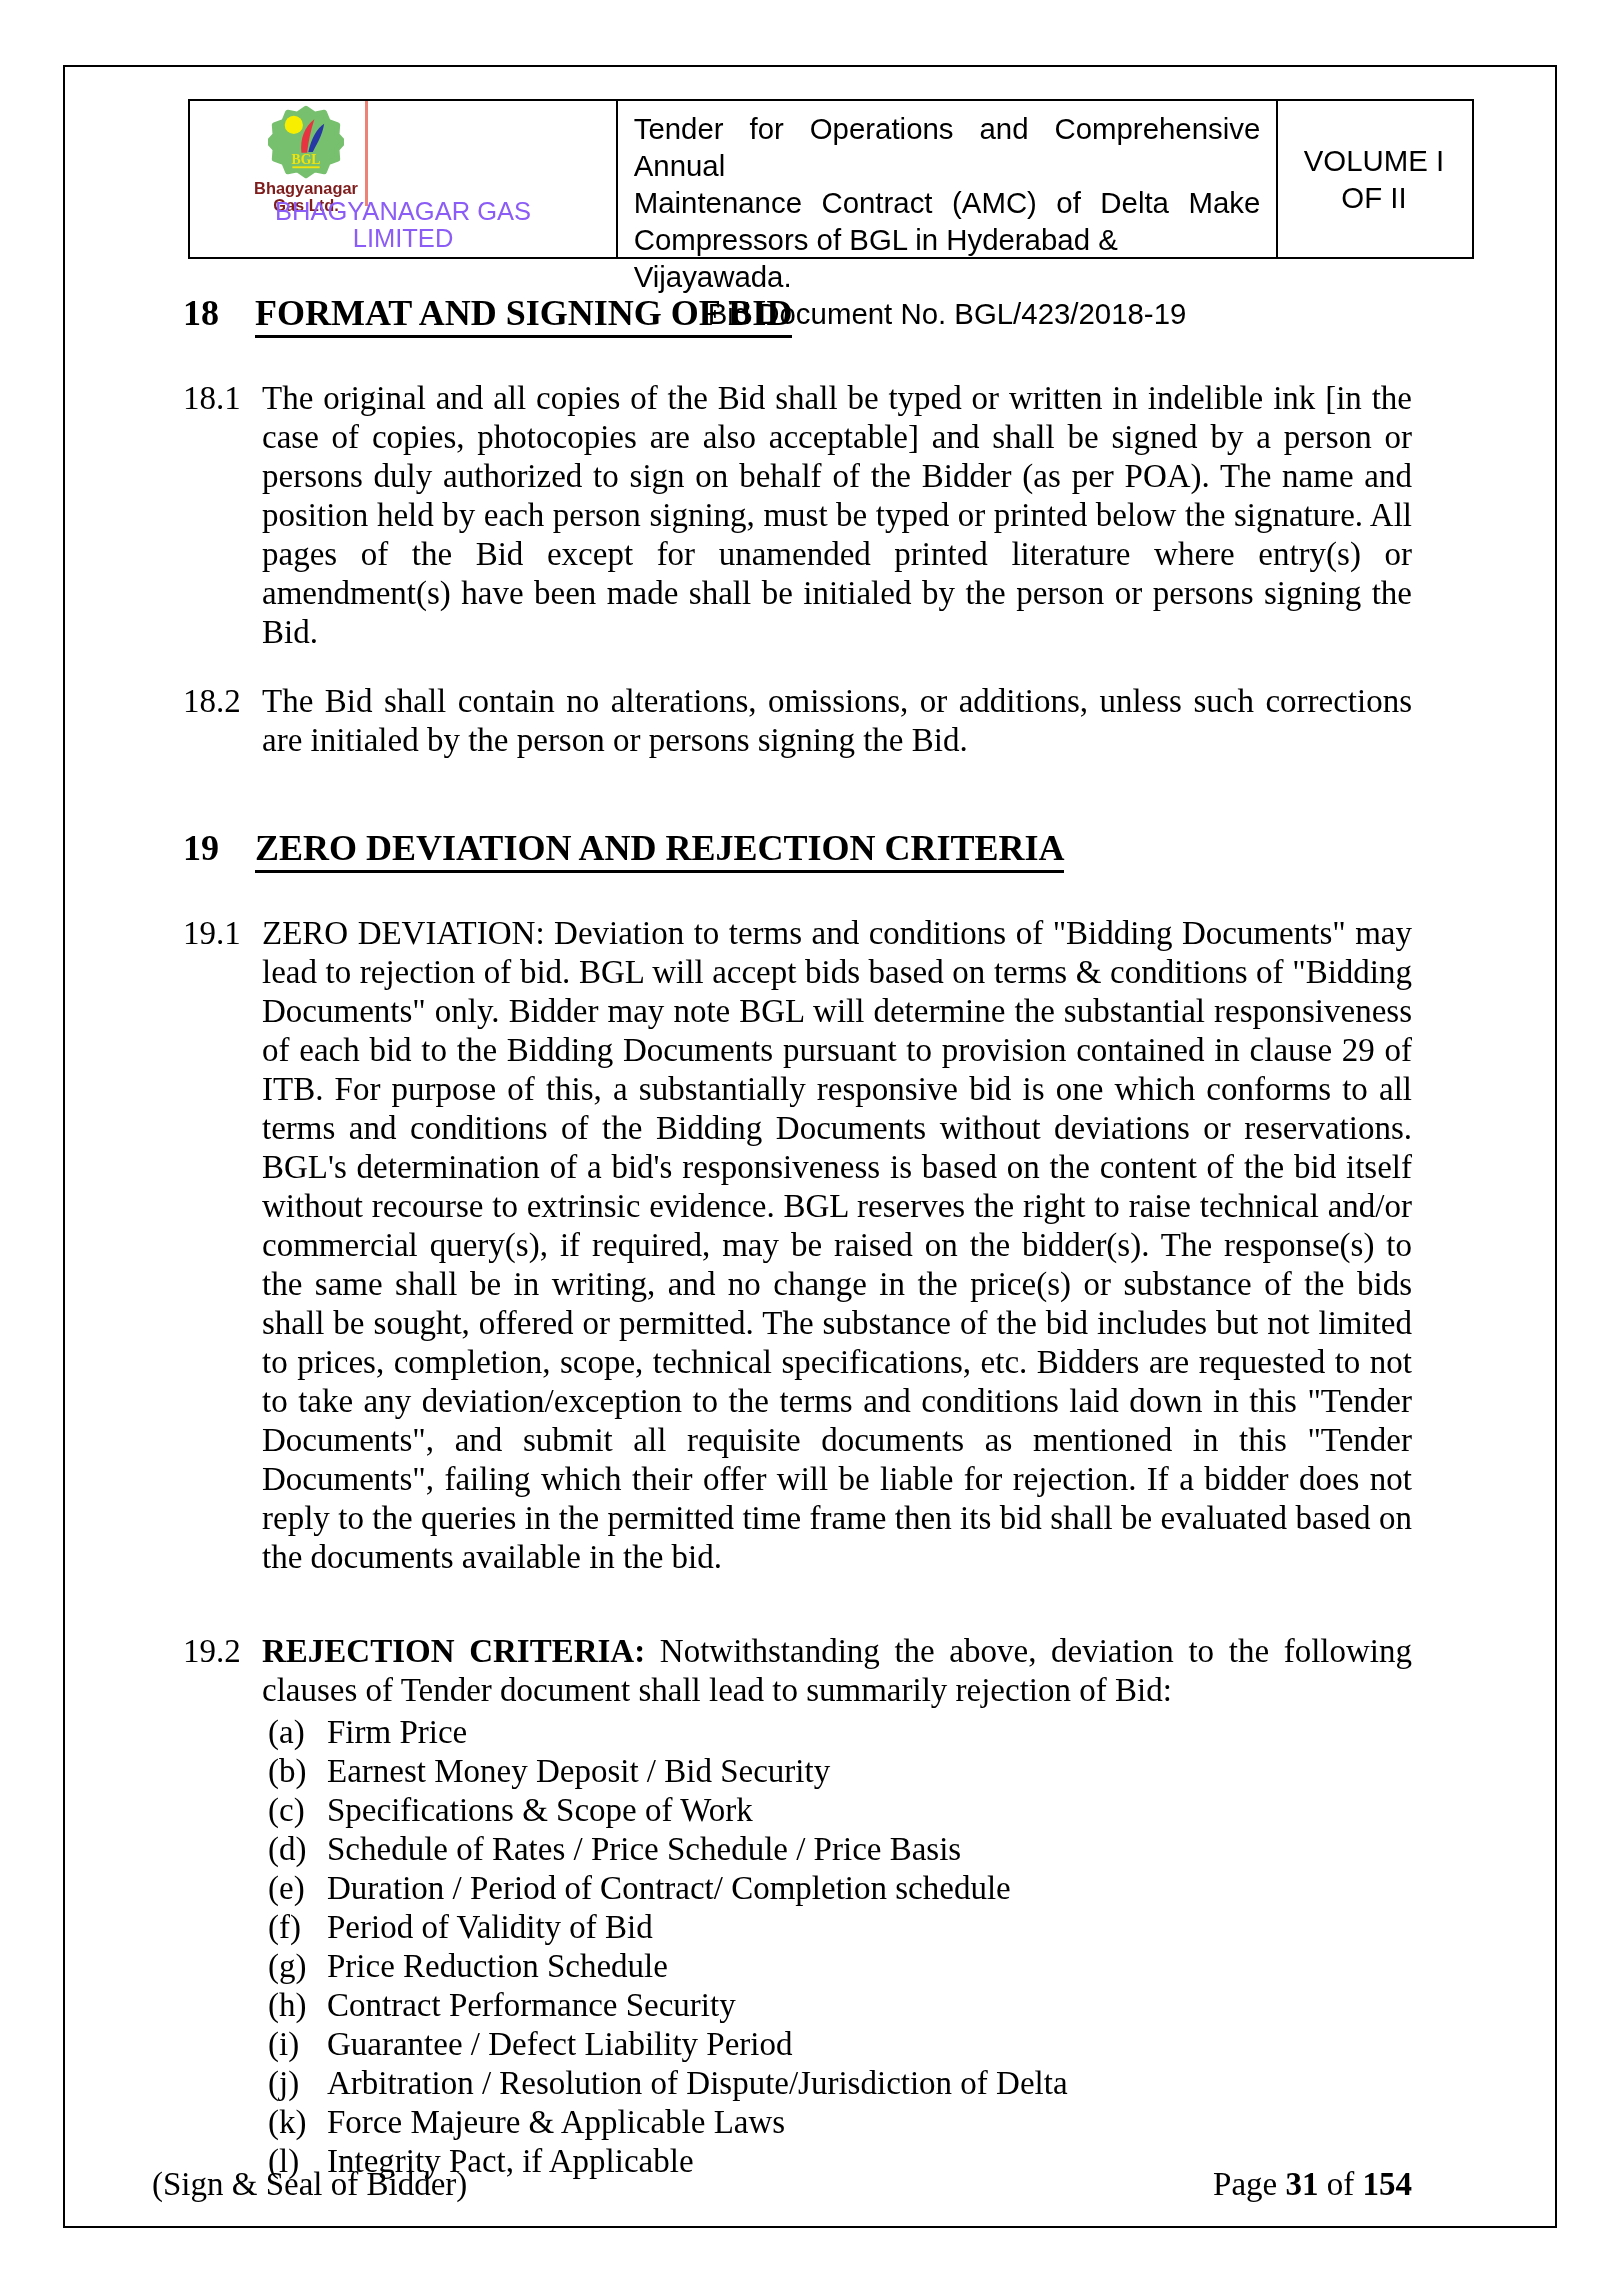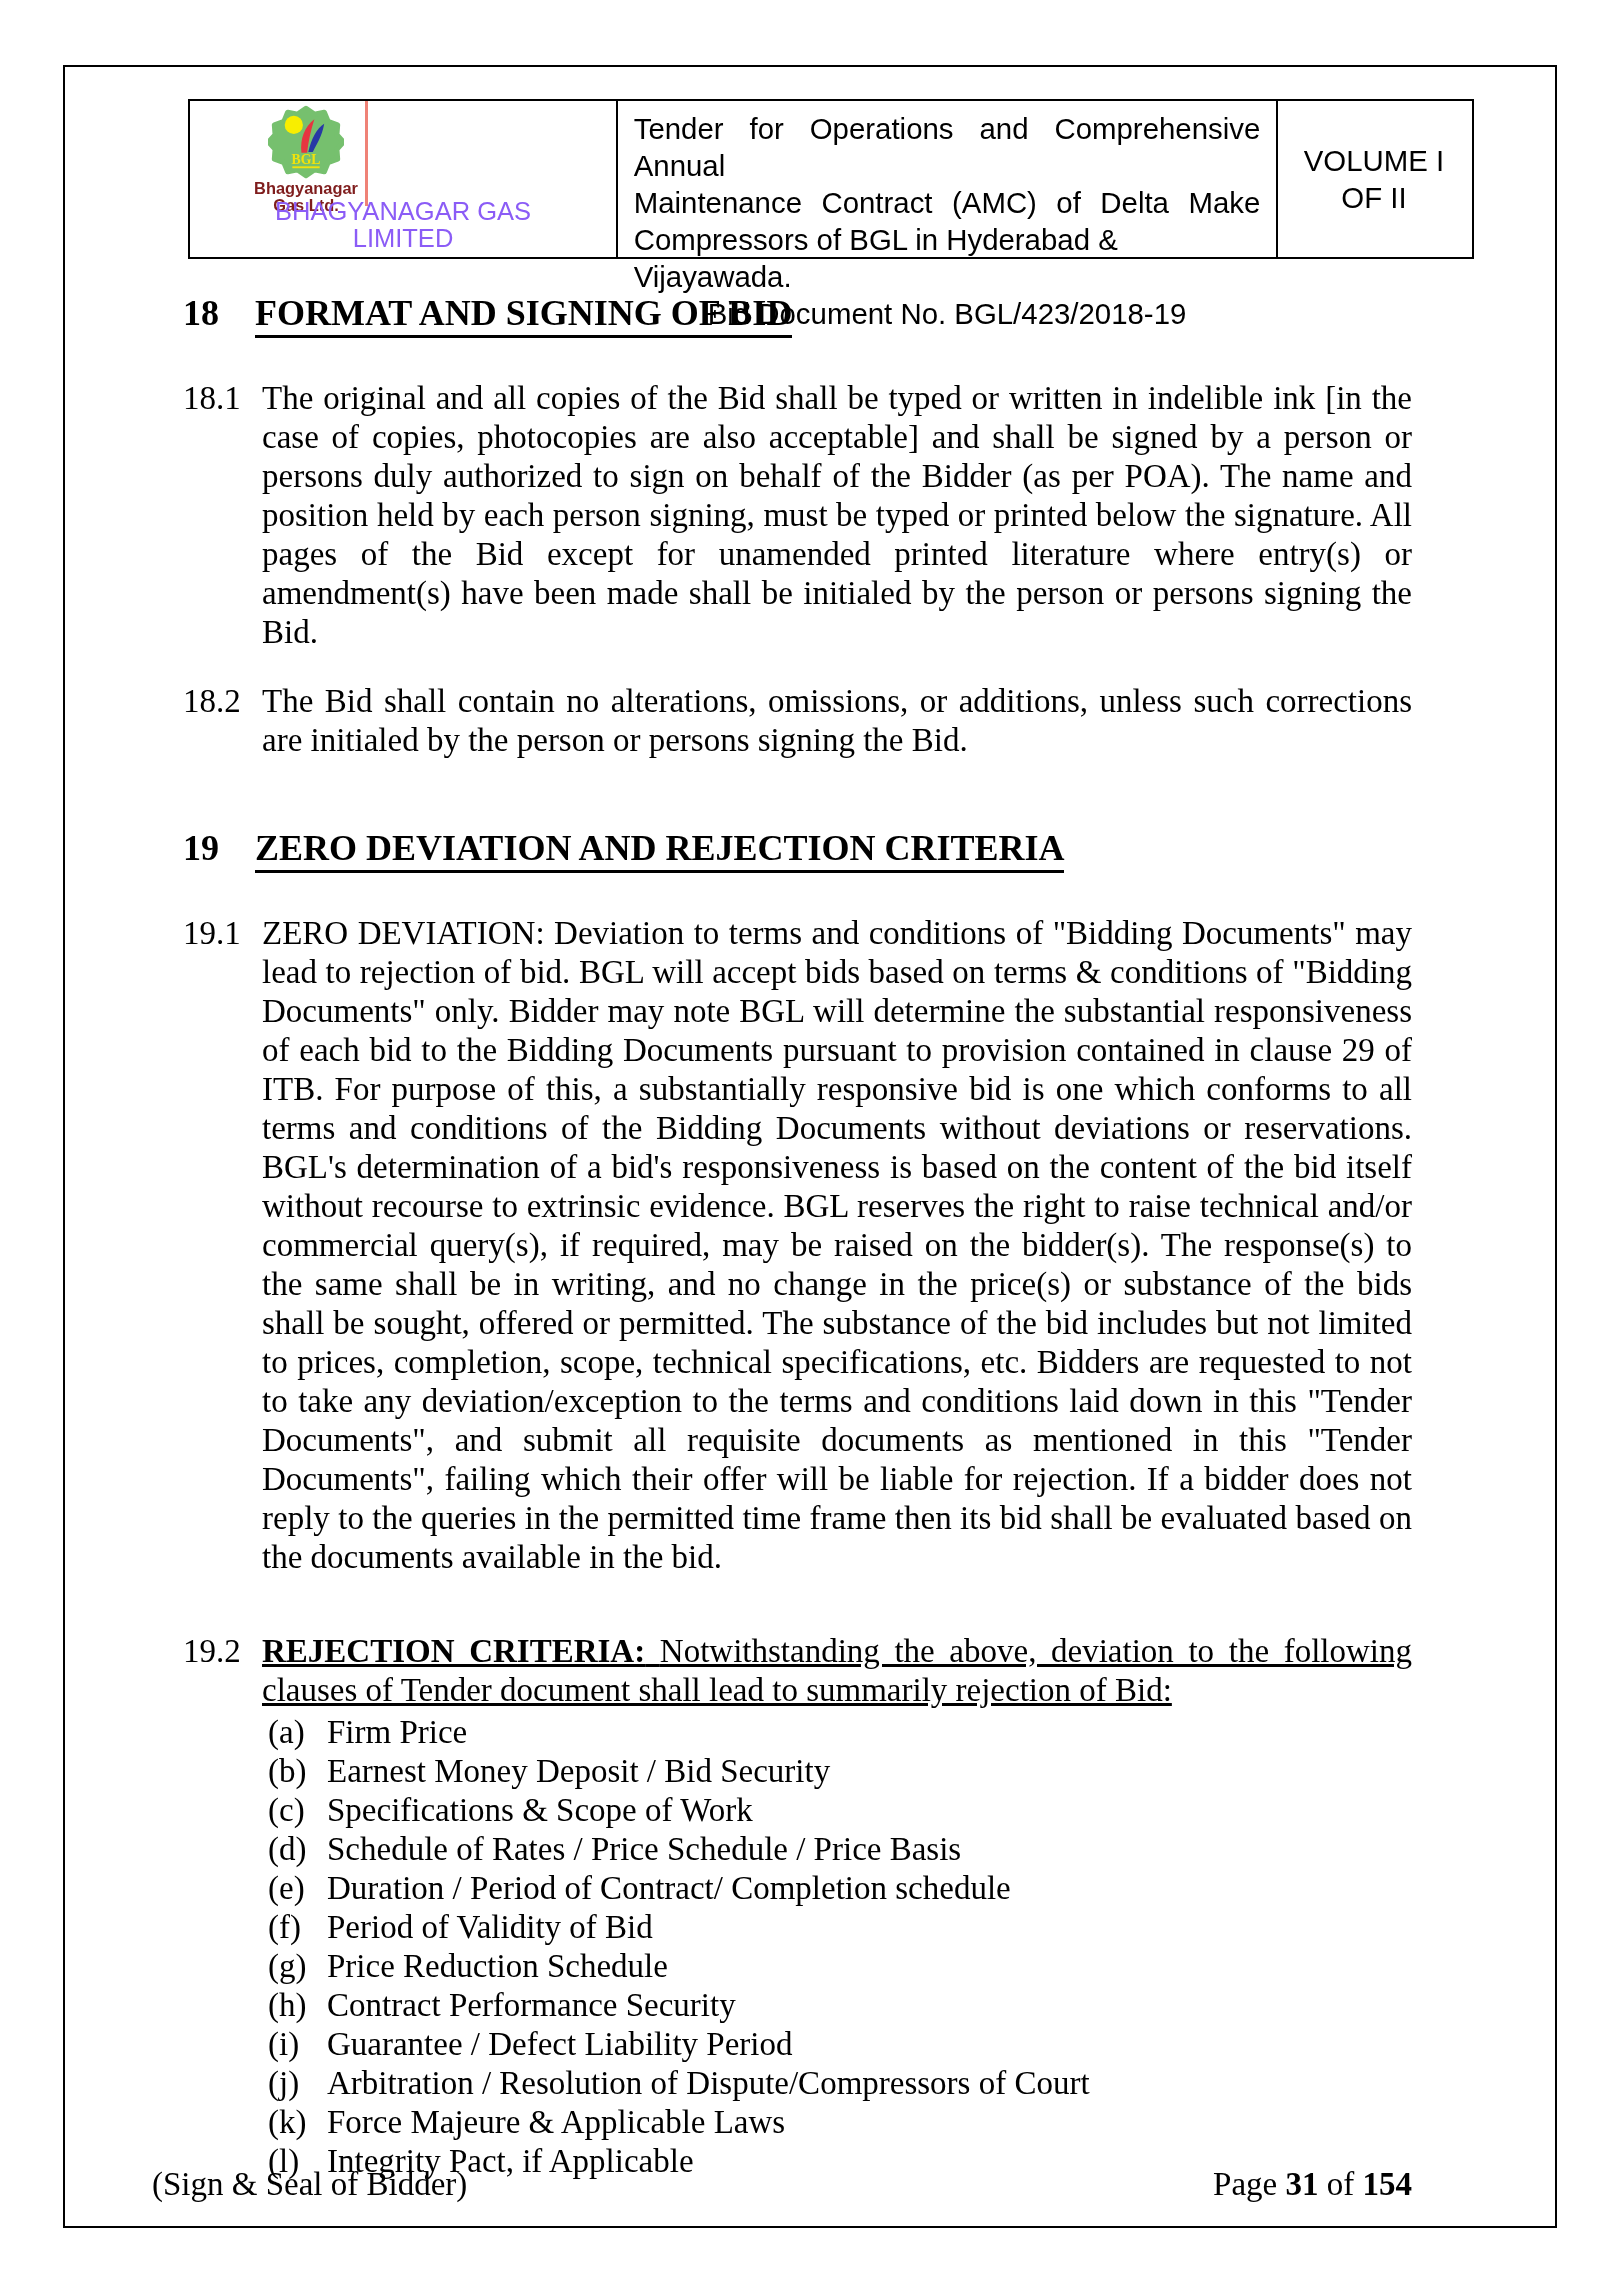--- a/index.html
+++ b/index.html
@@ -41,21 +41,21 @@
   .sec-heading{position:relative;padding-left:72px;font-weight:bold;font-size:36px;line-height:39px;}
   .sec-num{position:absolute;left:0;top:0;font-weight:bold;}
   .sec-title{display:inline-block;border-bottom:3.9px solid #000;padding-bottom:2px;}
   .para{position:relative;padding-left:79px;line-height:39px;}
   .pnum{position:absolute;left:0;top:0;}
   .ptext{text-align:justify;}
   .m-18-1{margin-top:41px;}
   .m-18-2{margin-top:30px;}
   .m-19{margin-top:69px;}
   .m-19-1{margin-top:41px;}
-  .m-19-2{margin-top:55px;text-decoration:underline;}
+  .m-19-2{margin-top:55px;}
   .rlist{margin-top:3.3px;}
   .ritem{position:relative;padding-left:144px;line-height:39px;}
   .rmarker{position:absolute;left:85px;top:0;}
   
   .footer{
     position:absolute;left:152px;top:2166px;width:1260px;
     display:flex;justify-content:space-between;font-size:33px;line-height:37px;text-align:right;
   }
   b{font-weight:bold;}
 </style>
@@ -175,21 +175,21 @@
         <span>Contract Performance Security</span>
       </div>
 
       <div class="ritem">
         <span class="rmarker">(i)</span>
         <span>Guarantee / Defect Liability Period</span>
       </div>
 
       <div class="ritem">
         <span class="rmarker">(j)</span>
-        <span>Arbitration / Resolution of Dispute/Compressors of Court</span>
+        <span>Arbitration / Resolution of Dispute/Jurisdiction of Delta</span>
       </div>
 
       <div class="ritem">
         <span class="rmarker">(k)</span>
         <span>Force Majeure &amp; Applicable Laws</span>
       </div>
 
       <div class="ritem">
         <span class="rmarker">(l)</span>
         <span>Integrity Pact, if Applicable</span>

